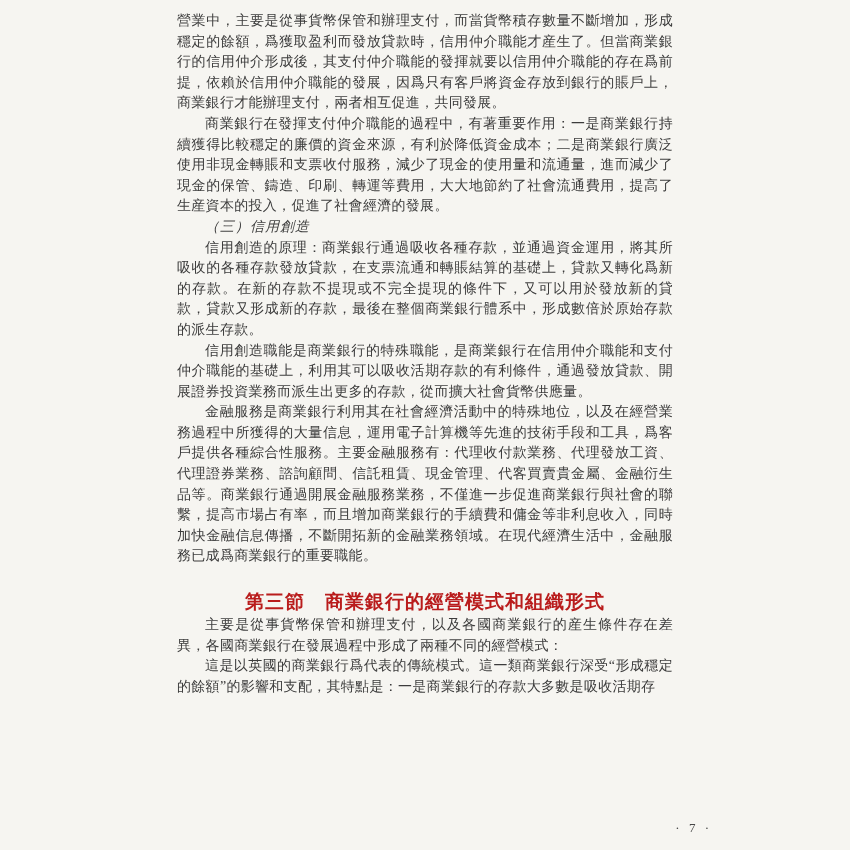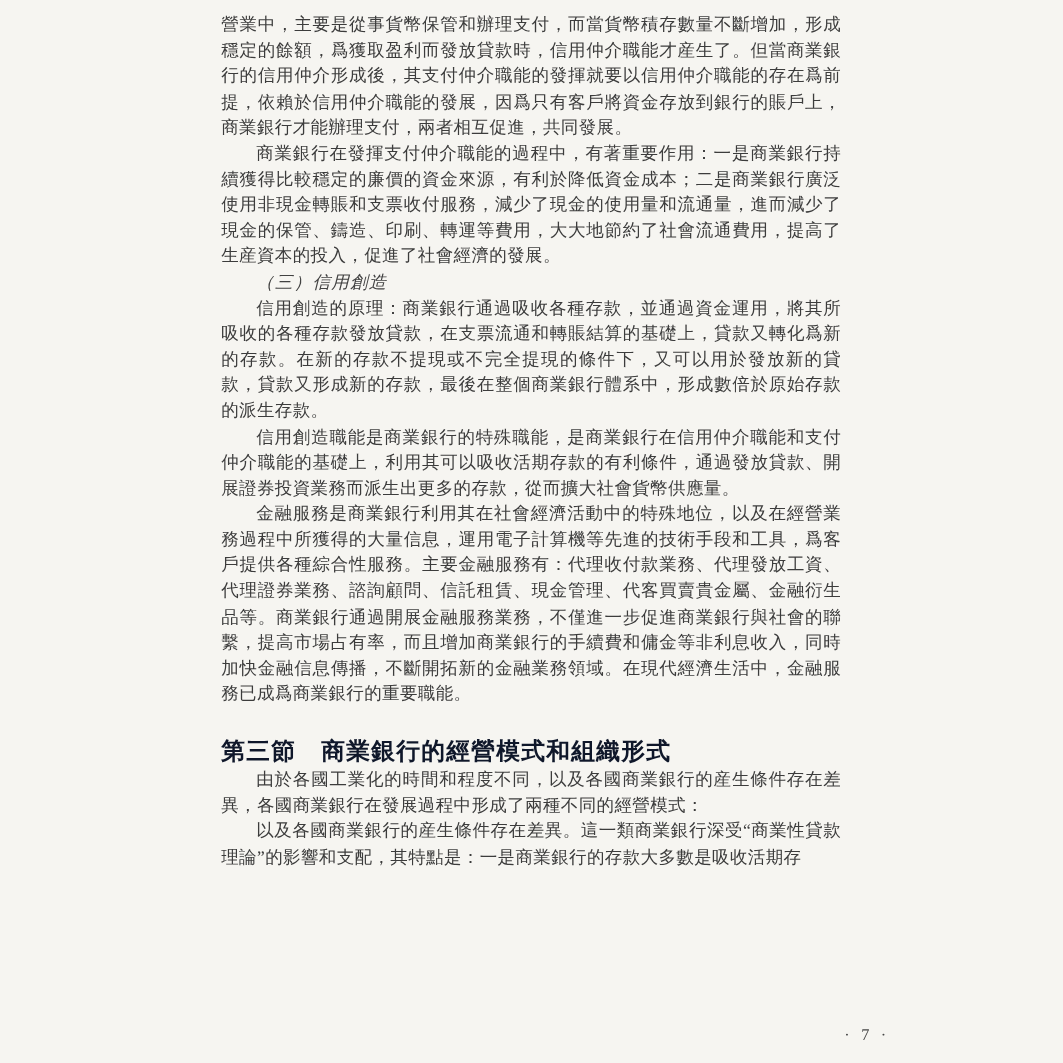--- a/index.html
+++ b/index.html
@@ -35,22 +35,23 @@
     text-indent: 2em;
     font-style: italic;
     letter-spacing: 1px;
     color: #424242;
     font-family: Liberation Mono, monospace;
   }
   .section-title {
     margin-top: 22px;
     font-size: 19px;
     font-weight: bold;
+    text-align: center;
     letter-spacing: 1px;
-    color: #0f172a;
+    color: #b91c1c;
     line-height: 26px;
   }
   .subsection-title {
     margin-top: 32px;
     margin-bottom: 13px;
     margin-left: 24px;
     font-family: "Liberation Sans", "DejaVu Sans", sans-serif;
     font-size: 14.5px;
     font-weight: bold;
     letter-spacing: 1.5px;
@@ -71,17 +72,17 @@
 
 <div class="page">
   <div class="content">
     <p class="para no-indent">營業中，主要是從事貨幣保管和辦理支付，而當貨幣積存數量不斷增加，形成穩定的餘額，爲獲取盈利而發放貸款時，信用仲介職能才産生了。但當商業銀行的信用仲介形成後，其支付仲介職能的發揮就要以信用仲介職能的存在爲前提，依賴於信用仲介職能的發展，因爲只有客戶將資金存放到銀行的賬戶上，商業銀行才能辦理支付，兩者相互促進，共同發展。</p>
     <p class="para">商業銀行在發揮支付仲介職能的過程中，有著重要作用：一是商業銀行持續獲得比較穩定的廉價的資金來源，有利於降低資金成本；二是商業銀行廣泛使用非現金轉賬和支票收付服務，減少了現金的使用量和流通量，進而減少了現金的保管、鑄造、印刷、轉運等費用，大大地節約了社會流通費用，提高了生産資本的投入，促進了社會經濟的發展。</p>
     <p class="kai-heading">（三）信用創造</p>
     <p class="para">信用創造的原理：商業銀行通過吸收各種存款，並通過資金運用，將其所吸收的各種存款發放貸款，在支票流通和轉賬結算的基礎上，貸款又轉化爲新的存款。在新的存款不提現或不完全提現的條件下，又可以用於發放新的貸款，貸款又形成新的存款，最後在整個商業銀行體系中，形成數倍於原始存款的派生存款。</p>
     <p class="para">信用創造職能是商業銀行的特殊職能，是商業銀行在信用仲介職能和支付仲介職能的基礎上，利用其可以吸收活期存款的有利條件，通過發放貸款、開展證券投資業務而派生出更多的存款，從而擴大社會貨幣供應量。</p>
     <p class="para">金融服務是商業銀行利用其在社會經濟活動中的特殊地位，以及在經營業務過程中所獲得的大量信息，運用電子計算機等先進的技術手段和工具，爲客戶提供各種綜合性服務。主要金融服務有：代理收付款業務、代理發放工資、代理證券業務、諮詢顧問、信託租賃、現金管理、代客買賣貴金屬、金融衍生品等。商業銀行通過開展金融服務業務，不僅進一步促進商業銀行與社會的聯繫，提高市場占有率，而且增加商業銀行的手續費和傭金等非利息收入，同時加快金融信息傳播，不斷開拓新的金融業務領域。在現代經濟生活中，金融服務已成爲商業銀行的重要職能。</p>
     <h2 class="section-title">第三節　商業銀行的經營模式和組織形式</h2>
-    <p class="para">由於各國工業化的時間和程度不同，以及各國商業銀行的産生條件存在差異，各國商業銀行在發展過程中形成了兩種不同的經營模式：</p>
-    <p class="para">以及各國商業銀行的産生條件存在差異。這一類商業銀行深受“商業性貸款理論”的影響和支配，其特點是：一是商業銀行的存款大多數是吸收活期存</p>
+    <p class="para">主要是從事貨幣保管和辦理支付，以及各國商業銀行的産生條件存在差異，各國商業銀行在發展過程中形成了兩種不同的經營模式：</p>
+    <p class="para">這是以英國的商業銀行爲代表的傳統模式。這一類商業銀行深受“形成穩定的餘額”的影響和支配，其特點是：一是商業銀行的存款大多數是吸收活期存</p>
   </div>
   <div class="page-number">· 7 ·</div>
 </div>
 
 </body></html>

